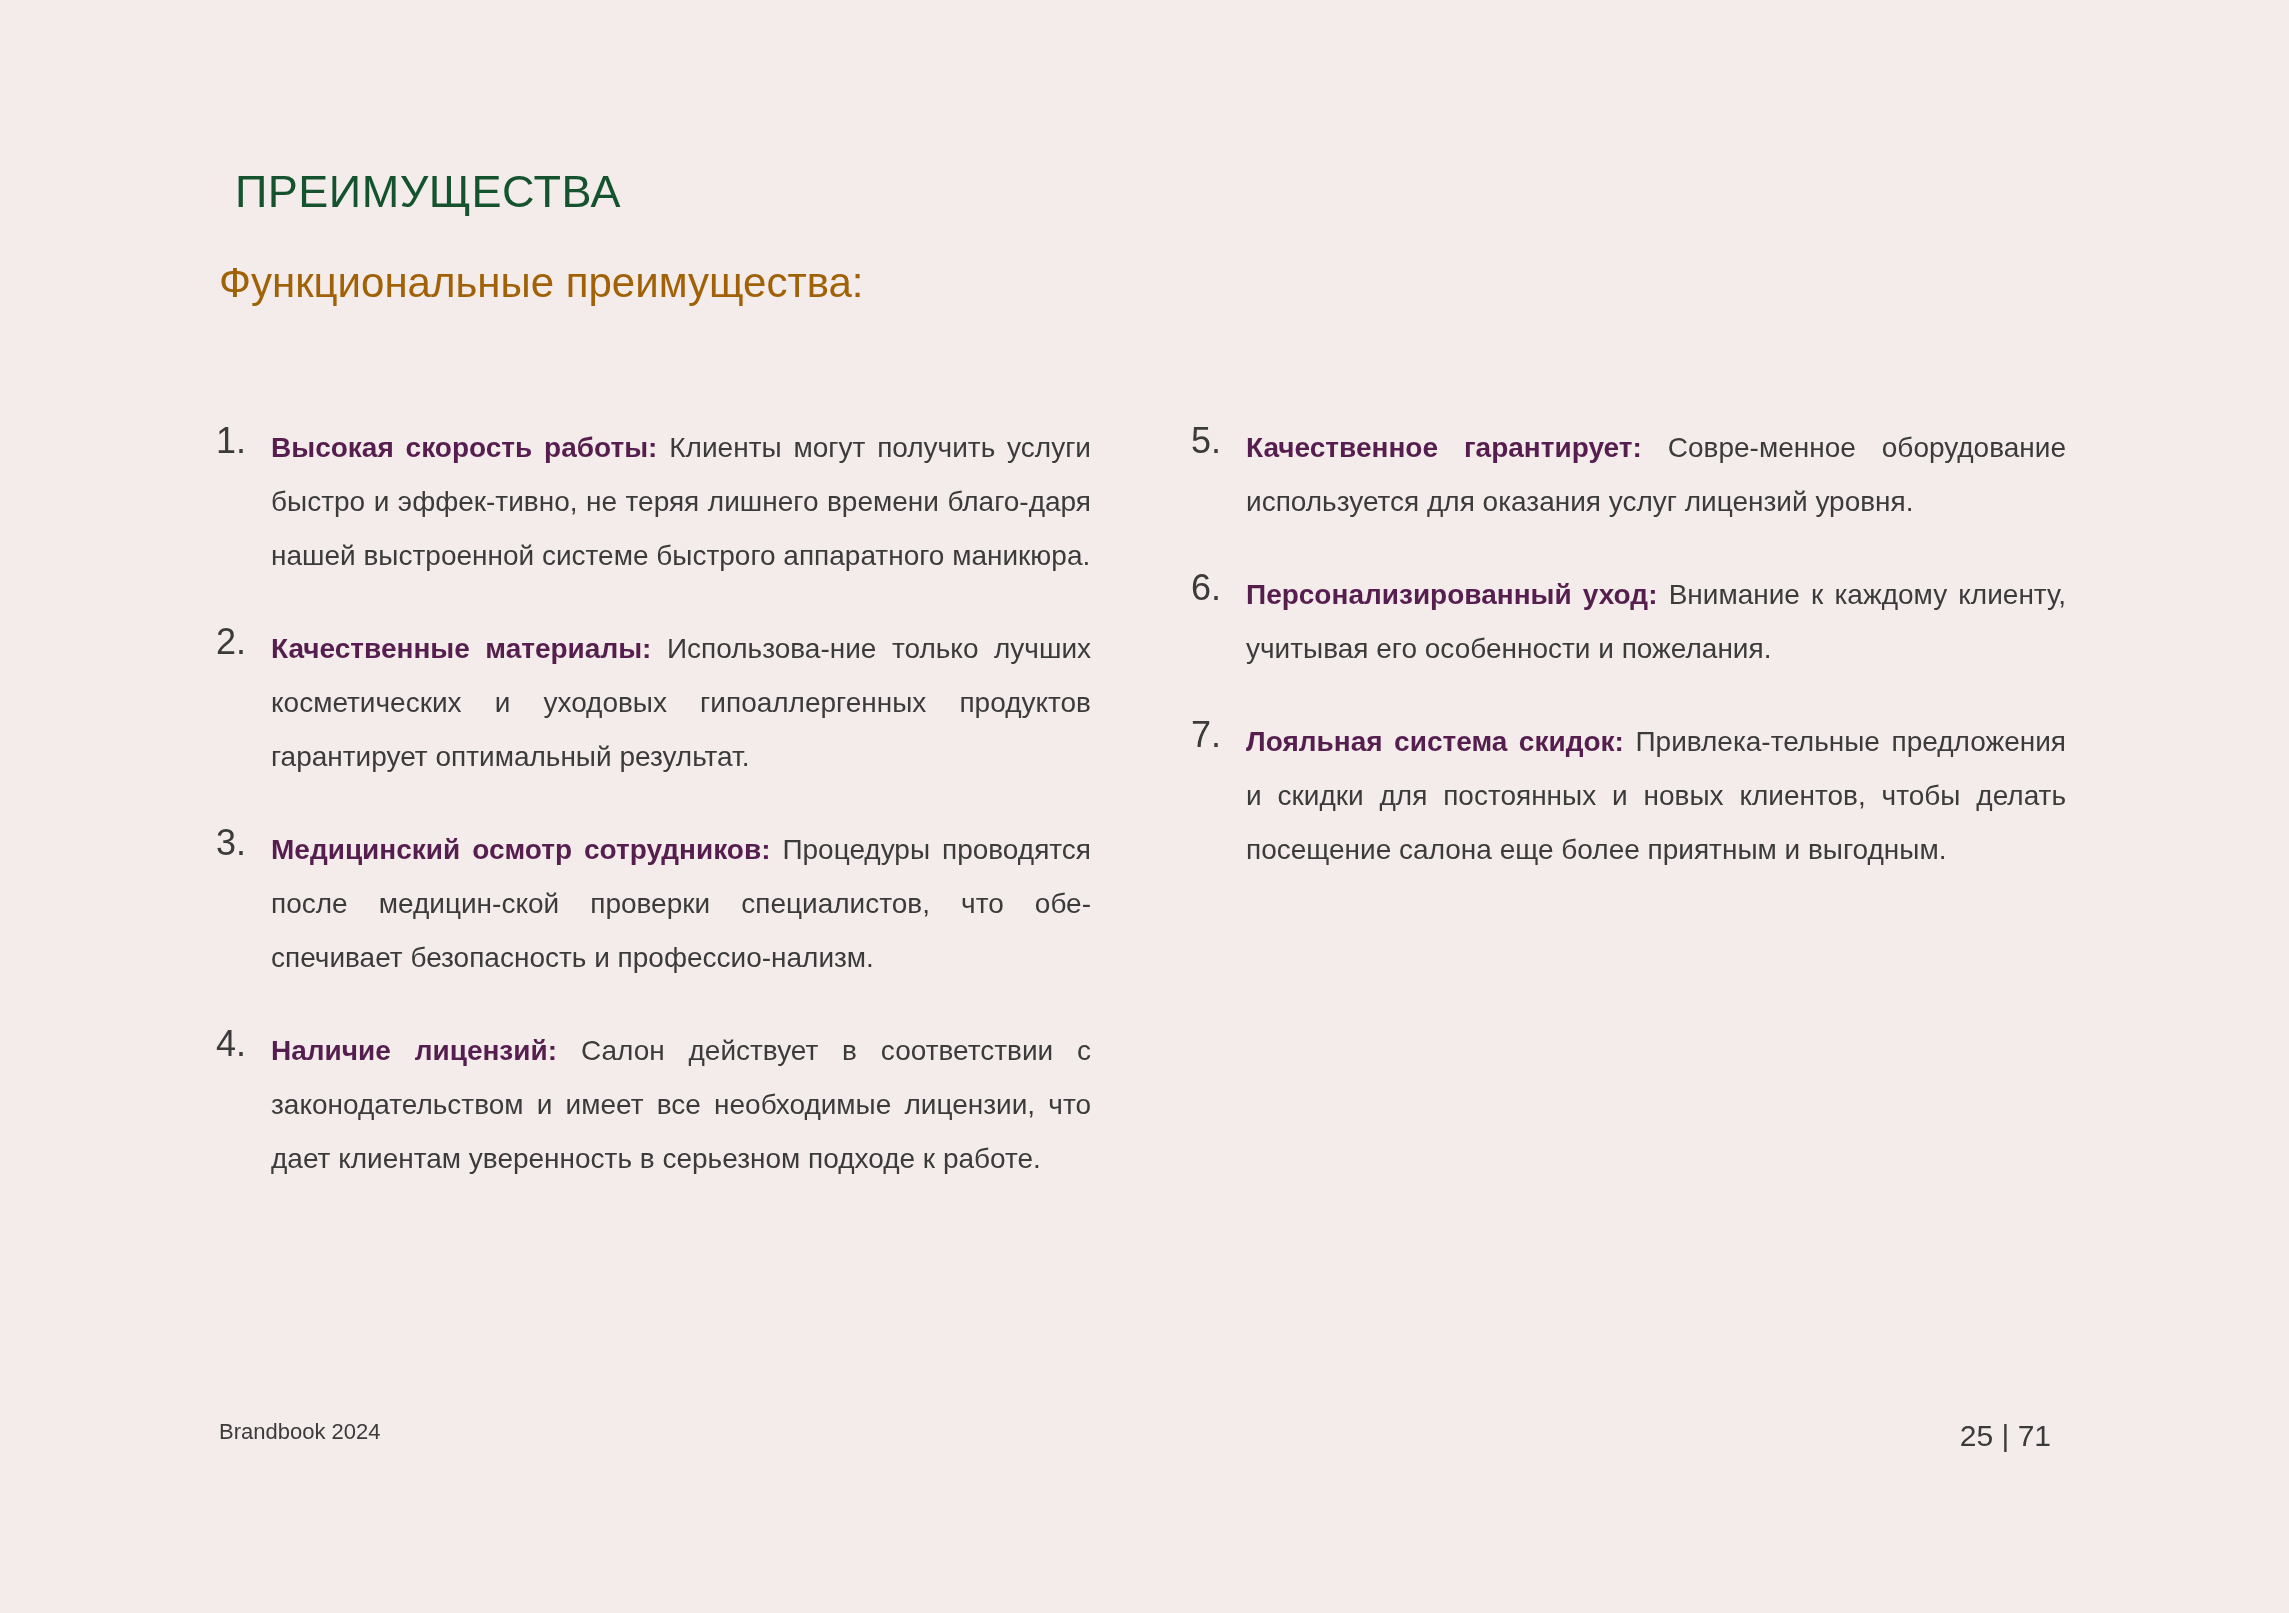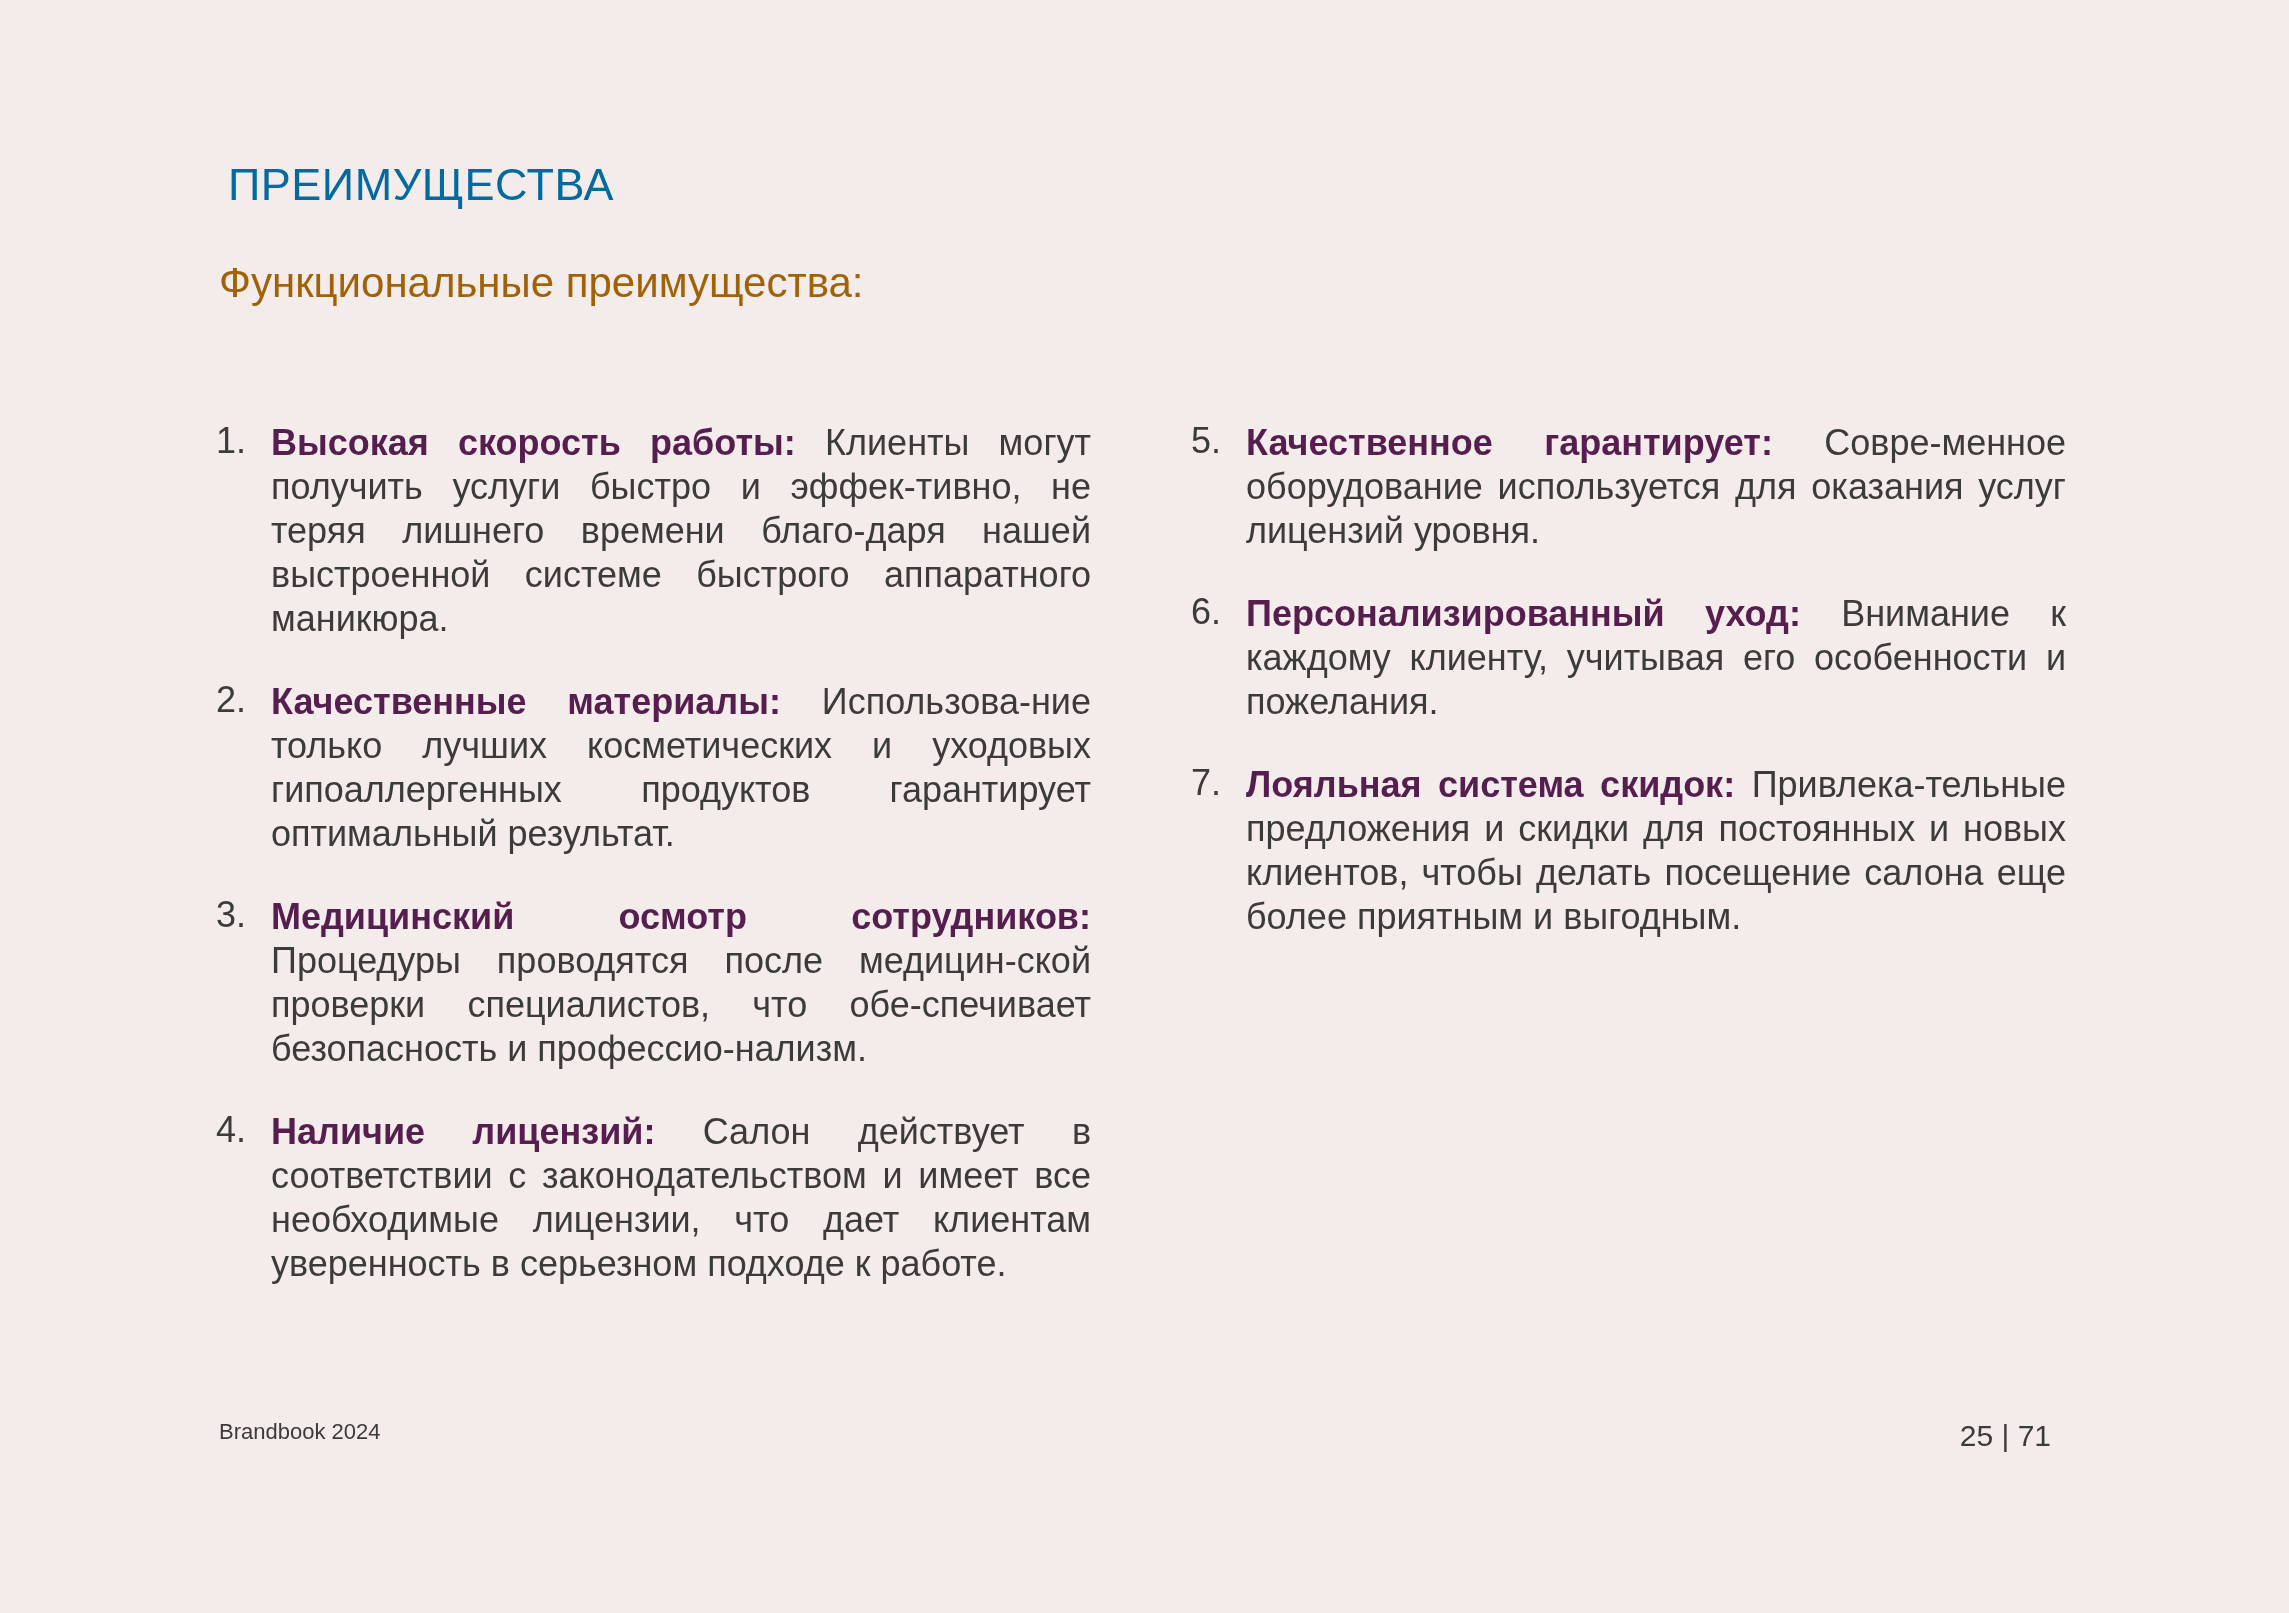--- a/index.html
+++ b/index.html
@@ -14,23 +14,23 @@
       overflow: hidden;
       font-family: "Liberation Sans", "DejaVu Sans", sans-serif;
       color: #3b3b3b;
     }
     .page-title {
       position: absolute;
       left: 219px;
       top: 153px;
       font-size: 45px;
       font-weight: 400;
-      color: #0369a1;
+      color: #14532d;
       letter-spacing: 0.5px;
-      margin: 9px;
+      margin: 16px;
       line-height: 1;
     }
     .section-title {
       position: absolute;
       left: 219px;
       top: 262px;
       font-size: 42px;
       font-weight: 400;
       color: #a16207;
       margin: 0;
@@ -51,22 +51,22 @@
       margin-bottom: 39px;
     }
     .num {
       flex: 0 0 55px;
       font-size: 36px;
       line-height: 39px;
       color: #3b3b3b;
     }
     .item-body {
       flex: 1 1 auto;
-      font-size: 36px;
-      line-height: 44px;
+      font-size: 28px;
+      line-height: 54px;
       text-align: justify;
       color: #3b3b3b;
       hyphens: manual;
     }
     .item-title {
       color: #561e4f;
       font-weight: 700;
     }
     .footer-left {
       position: absolute;

